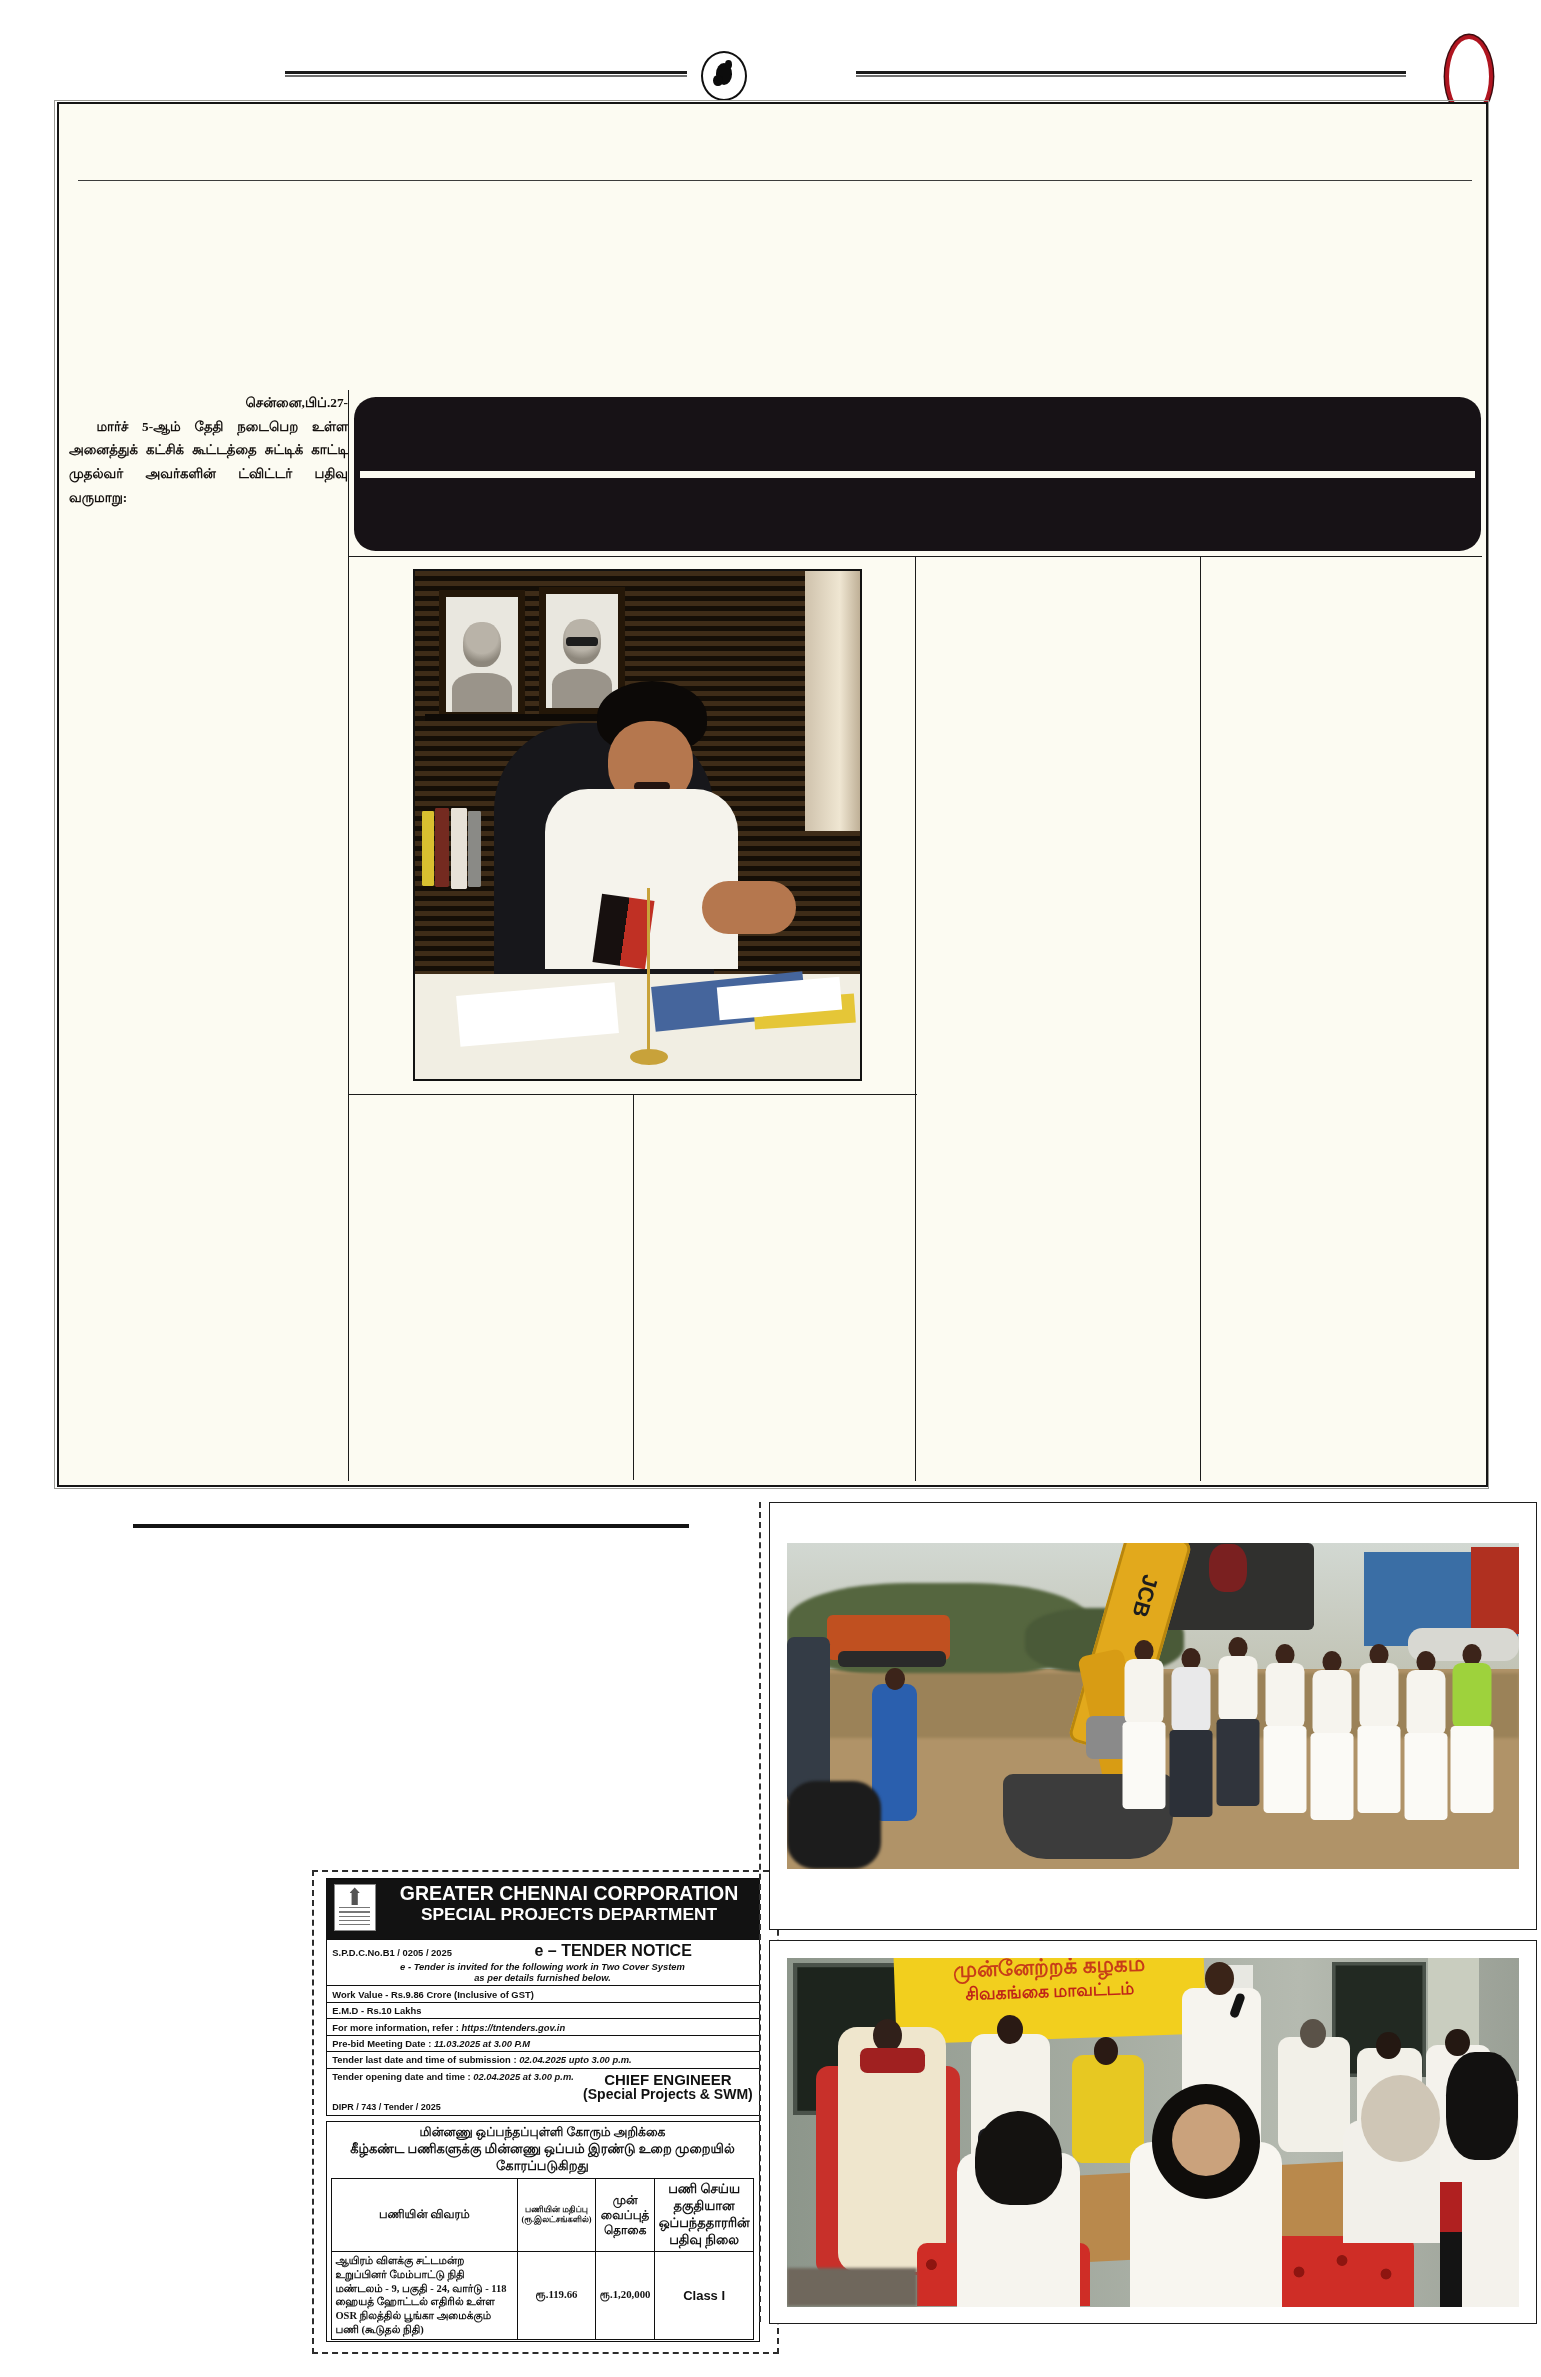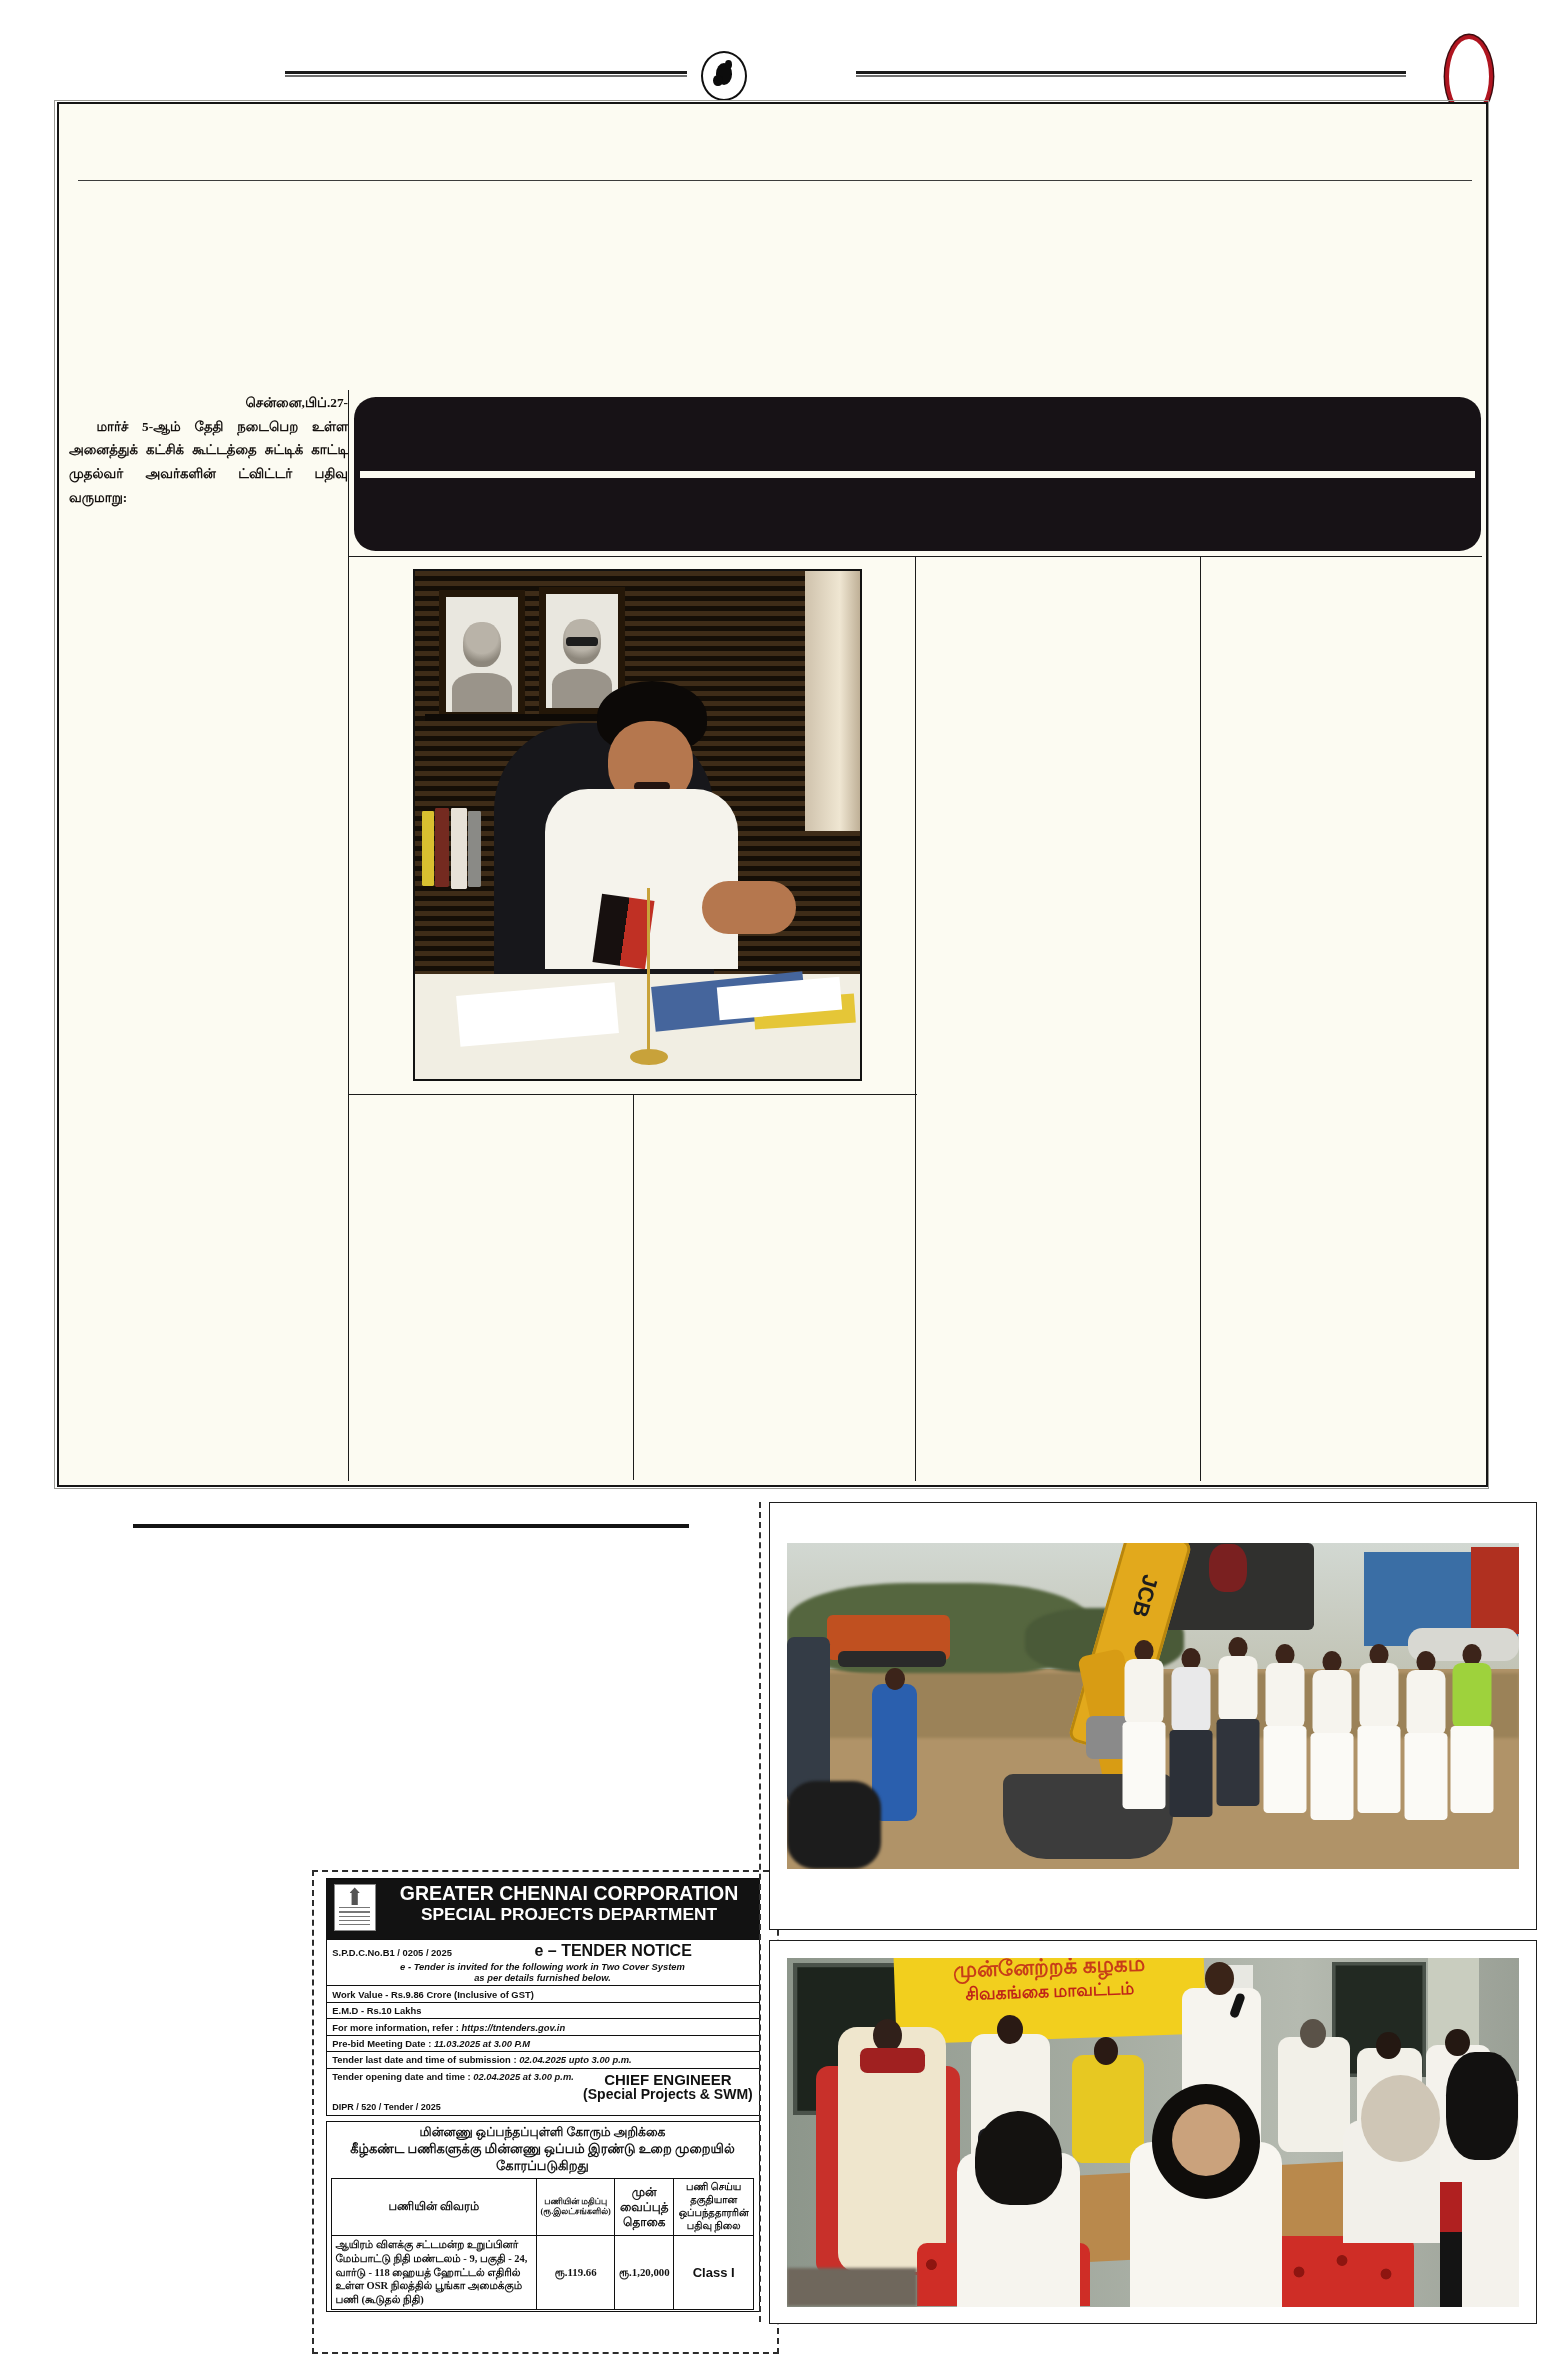--- a/index.html
+++ b/index.html
@@ -190,35 +190,35 @@
       <div class="erow">E.M.D - Rs.10 Lakhs</div>
       <div class="erow"><span>For more information, refer : </span><b class="it">https://tntenders.gov.in</b></div>
       <div class="erow"><span>Pre-bid Meeting Date : </span><b class="it">11.03.2025 at 3.00 P.M</b></div>
       <div class="erow"><span>Tender last date and time of submission : </span><b class="it">02.04.2025 upto 3.00 p.m.</b></div>
       <div class="erow" style="position:relative;height:42px;">
         <div><span>Tender opening date and time : </span><b class="it">02.04.2025 at 3.00 p.m.</b></div>
         <div class="chief">
           <div class="c1">CHIEF ENGINEER</div>
           <div class="c2">(Special Projects &amp; SWM)</div>
         </div>
-        <div style="position:absolute;left:5.8px;bottom:2.9px;font-weight:600;font-size:9px;">DIPR / 520 / Tender / 2025</div>
+        <div style="position:absolute;left:5.8px;bottom:2.9px;font-weight:600;font-size:9px;">DIPR / 743 / Tender / 2025</div>
       </div>
     </div>
 
     <div class="ad-section tam" style="margin-top:5px;">
       <div style="padding:2.9px 4.3px 1.4px;">
         <div class="zline" style="font-size:12.3px;">மின்னணு ஒப்பந்தப்புள்ளி கோரும் அறிக்கை</div>
         <div class="zline" style="font-size:13px;">கீழ்கண்ட பணிகளுக்கு மின்னணு ஒப்பம் இரண்டு உறை முறையில் கோரப்படுகிறது</div>
         <table class="ztable">
           <tbody>
               <tr>
             <th style="width:53%;font-size:11.5px;">பணியின் விவரம்</th>
             <th style="width:16%;font-size:8.3px;">பணியின் மதிப்பு (ரூ.இலட்சங்களில்)</th>
             <th style="width:12%;font-size:12px;">முன் வைப்புத் தொகை</th>
-            <th style="width:19%;font-size:10px;">பணி செய்ய தகுதியான ஒப்பந்ததாரரின் பதிவு நிலை</th>
+            <th style="width:19%;font-size:13px;">பணி செய்ய தகுதியான ஒப்பந்ததாரரின் பதிவு நிலை</th>
           </tr>
           <tr>
             <td style="font-size:10.5px;font-weight:700;line-height:1.3;">ஆயிரம் விளக்கு சட்டமன்ற உறுப்பினர் மேம்பாட்டு நிதி மண்டலம் - 9, பகுதி - 24, வார்டு - 118 ஹையத் ஹோட்டல் எதிரில் உள்ள OSR நிலத்தில் பூங்கா அமைக்கும் பணி (கூடுதல் நிதி)</td>
             <td style="font-size:10.8px;font-weight:800;text-align:center;">ரூ.119.66</td>
             <td style="font-size:10.8px;font-weight:800;text-align:center;">ரூ.1,20,000</td>
             <td style="font-size:13px;font-weight:800;text-align:center;font-family:'Liberation Sans',sans-serif;">Class I</td>
           </tr>
         </tbody>
           </table>
 

